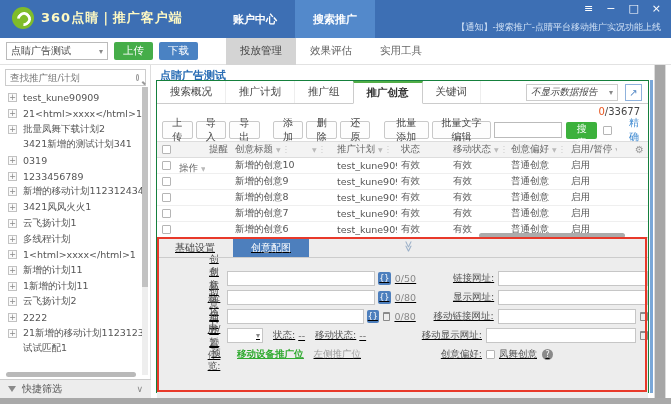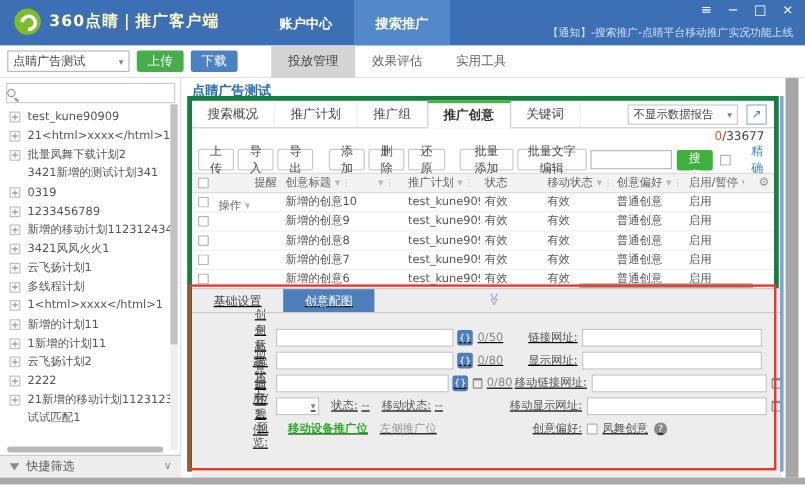--- a/index.html
+++ b/index.html
@@ -54,28 +54,28 @@
   .side-vscroll .thumb { position:absolute; left:0; top:0; width:6px; height:200px; background:#c2c2c2; }
   .quick-filter { position:absolute; left:0; bottom:0; width:151px; height:19px; background:#ededed; border-top:1px solid #ccc;
                   display:flex; align-items:center; padding:0 8px; cursor:default; }
   .funnel { width:0; height:0; border-left:4px solid transparent; border-right:4px solid transparent; border-top:6px solid #8a8a8a; margin-right:6px; }
   .quick-filter .lbl { font-size:10px; color:#555; flex:1; }
   .quick-filter .chev { color:#888; font-size:9px; }
 
   
   .main { position:absolute; left:151px; top:65px; width:502px; height:333px; background:#fff; }
   .breadcrumb { position:absolute; left:9px; top:3px; font-size:11px; font-weight:bold; color:#2a6db5; cursor:pointer; }
-  .panel { position:absolute; left:5px; top:15px; width:493px; height:313px; border:4px solid #15803d; background:#fff; }
+  .panel { position:absolute; left:5px; top:15px; width:493px; height:313px; border:1px solid #15803d; background:#fff; }
   .subtabs { height:23px; border-bottom:1px solid #ccc; display:flex; align-items:stretch; position:relative; }
   .subtab { font-size:10.5px; color:#444; padding:0 13px; display:flex; align-items:center; border-right:1px solid #eee; cursor:default; }
   .subtab.active { border:1px solid #ccc; border-bottom:1px solid #fff; border-top:2px solid #52ae47;
                    margin-left:-1px; margin-bottom:-1px; background:#fff; font-weight:bold; color:#333; }
   .report-select { position:absolute; right:30px; top:3px; width:92px; height:17px; border:1px solid #ccc; display:flex;
                    align-items:center; font-size:9.5px; color:#444; padding:0 4px; background:#fff; }
-  .report-select .val { flex:1; }
+  .report-select .val { flex:1;font-style:italic; }
   .report-btn { position:absolute; right:6px; top:3px; width:17px; height:17px; border:1px solid #8fb2dc; background:#fff;
                 color:#4a82c3; font-size:10px; display:flex; align-items:center; justify-content:center; cursor:pointer; }
   .count-row { height:15px; display:flex; justify-content:flex-end; align-items:center; padding-right:8px; font-size:10px; }
   .count-cur { color:#e8541d; }
   .count-total { color:#444; }
   .actions { height:22px; display:flex; align-items:center; padding:0 5px; }
   .abtn { height:18px; border:1px solid #c9c9c9; background:#fdfdfd; font-size:10px; color:#444; padding:0 7px;
           margin-right:3px; display:flex; align-items:center; border-radius:2px; cursor:pointer; }
   .agap { width:14px; }
   .srch-input { margin-left:auto; width:68px; height:16px; border:1px solid #bbb; font-size:10px; padding:0 3px; outline:none;
@@ -107,21 +107,21 @@
   .ed-collapse { position:absolute; left:50%; top:2px; color:#9bb0c8; font-size:11px; transform:rotate(90deg); cursor:pointer; }
   .form { padding-top:13px; }
   .frow { height:15px; margin-bottom:4px; display:flex; align-items:center; font-size:9.5px; color:#555; }
   .flabel { flex:0 0 70px; text-align:center; padding-right:4px;padding-left:48px; }
   .finput { width:148px; height:15px; border:1px solid #c6c6c6; background:#fff; outline:none; font-size:9.5px;
             font-family:"DejaVu Sans","Liberation Sans",sans-serif; }
   .wcbadge { width:13px; height:13px; background:#4d7fbd; color:#fff; font-size:8px; display:flex; align-items:center;
              justify-content:center; border-radius:2px; margin-left:3px; cursor:pointer; }
   .trash { width:8px; height:9px; border:1px solid #8a8a8a; border-top:2px solid #8a8a8a; border-radius:1px; margin-left:4px; cursor:pointer; }
   .counter { color:#888; margin-left:4px; }
-  .rcol { flex:0 0 66px; text-align:right; padding-right:4px; margin-left:0; }
+  .rcol { flex:0 0 66px; text-align:right; padding-right:4px; margin-left:16px; }
   .rinput { width:150px; height:15px; border:1px solid #c6c6c6; background:#fff; outline:none; font-size:9.5px;
             font-family:"DejaVu Sans","Liberation Sans",sans-serif; }
   .mini-select { width:36px; height:15px; border:1px solid #c6c6c6; background:#fff; display:flex; align-items:center;
                  justify-content:flex-end; padding:0 2px; }
   .inline-pair { margin-left:10px; }
   .dash { margin-left:3px; color:#666; }
   .prev-icon { color:#8a8a8a; font-size:10px; margin-left:2px; }
   .prev-lbl { margin-left:4px; color:#555; }
   .link-green { color:#2faa2f; font-weight:bold; margin-left:10px; text-decoration:underline; cursor:pointer; }
   .link-gray { color:#999; margin-left:10px; cursor:pointer; }
@@ -167,20 +167,21 @@
     <button class="btn-blue">下载</button>
     <div class="module-tabs">
       <div class="module-tab active">投放管理</div>
       <div class="module-tab">效果评估</div>
       <div class="module-tab">实用工具</div>
     </div>
   </div>
 
   <div class="sidebar">
     <div class="side-search">
+      <input placeholder="查找推广组/计划" style="">
       <span class="mag"></span>
     </div>
     <div class="side-list">
       <div class="side-item">
           <span class="expand-box">+</span>
           <span class="lbl">test_kune90909</span>
         </div>
       <div class="side-item">
           <span class="expand-box">+</span>
           <span class="lbl">21&lt;html&gt;xxxx&lt;/html&gt;1</span>

